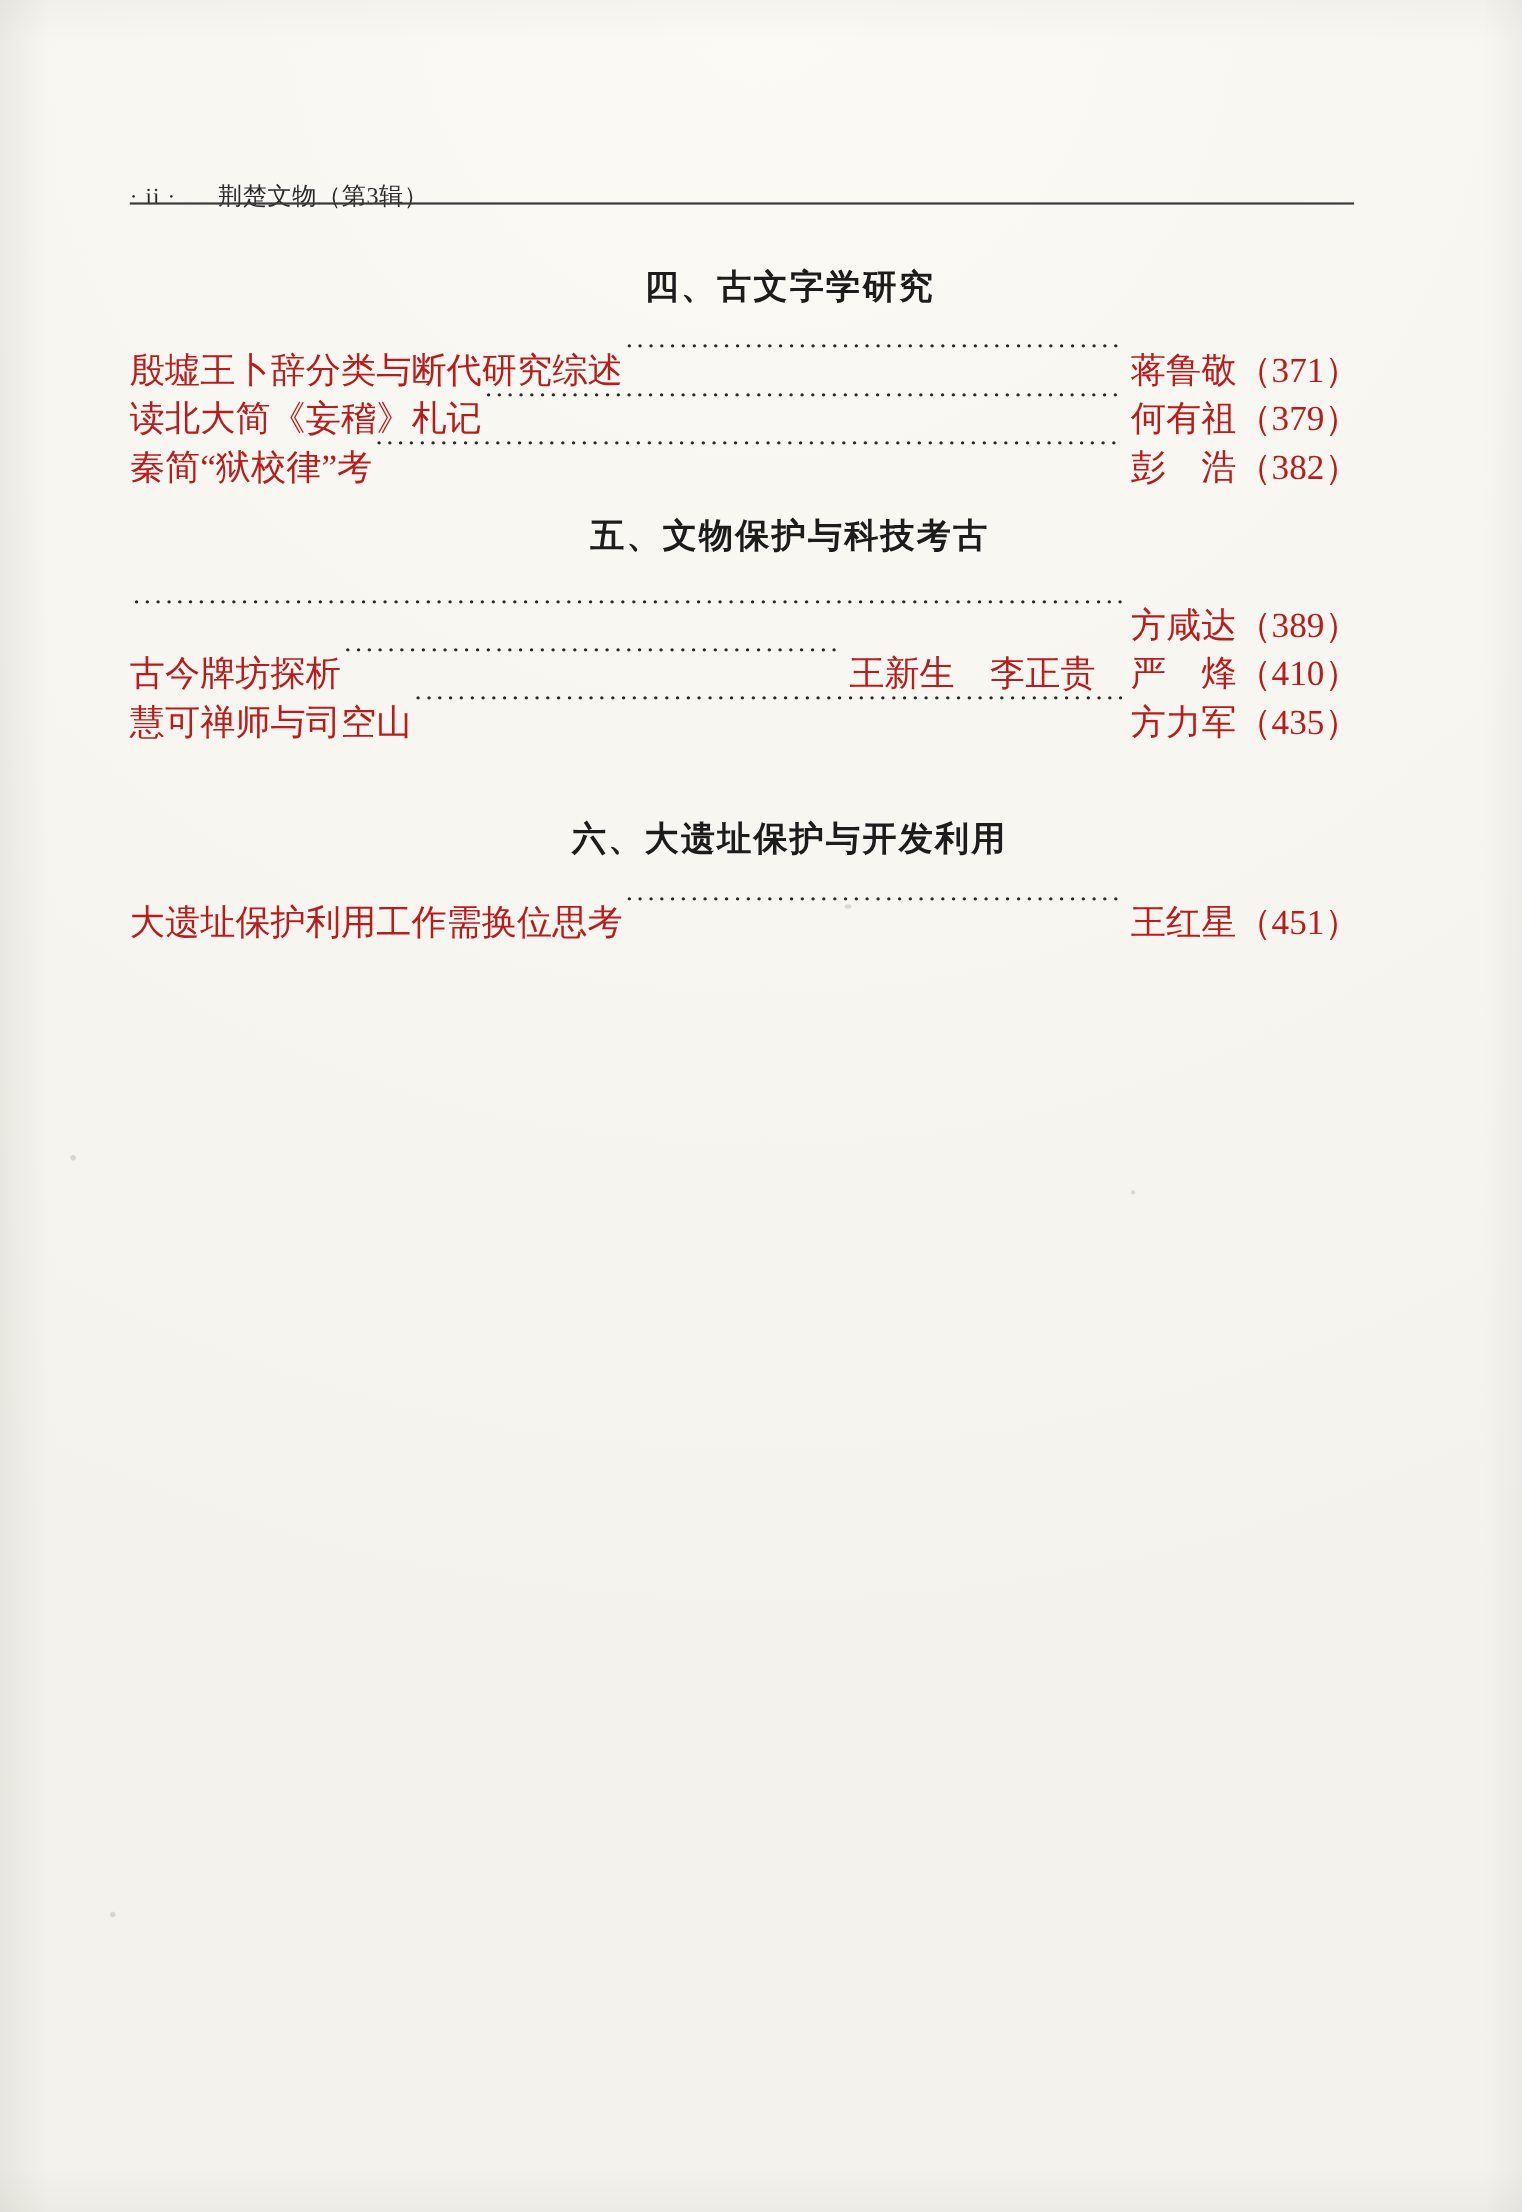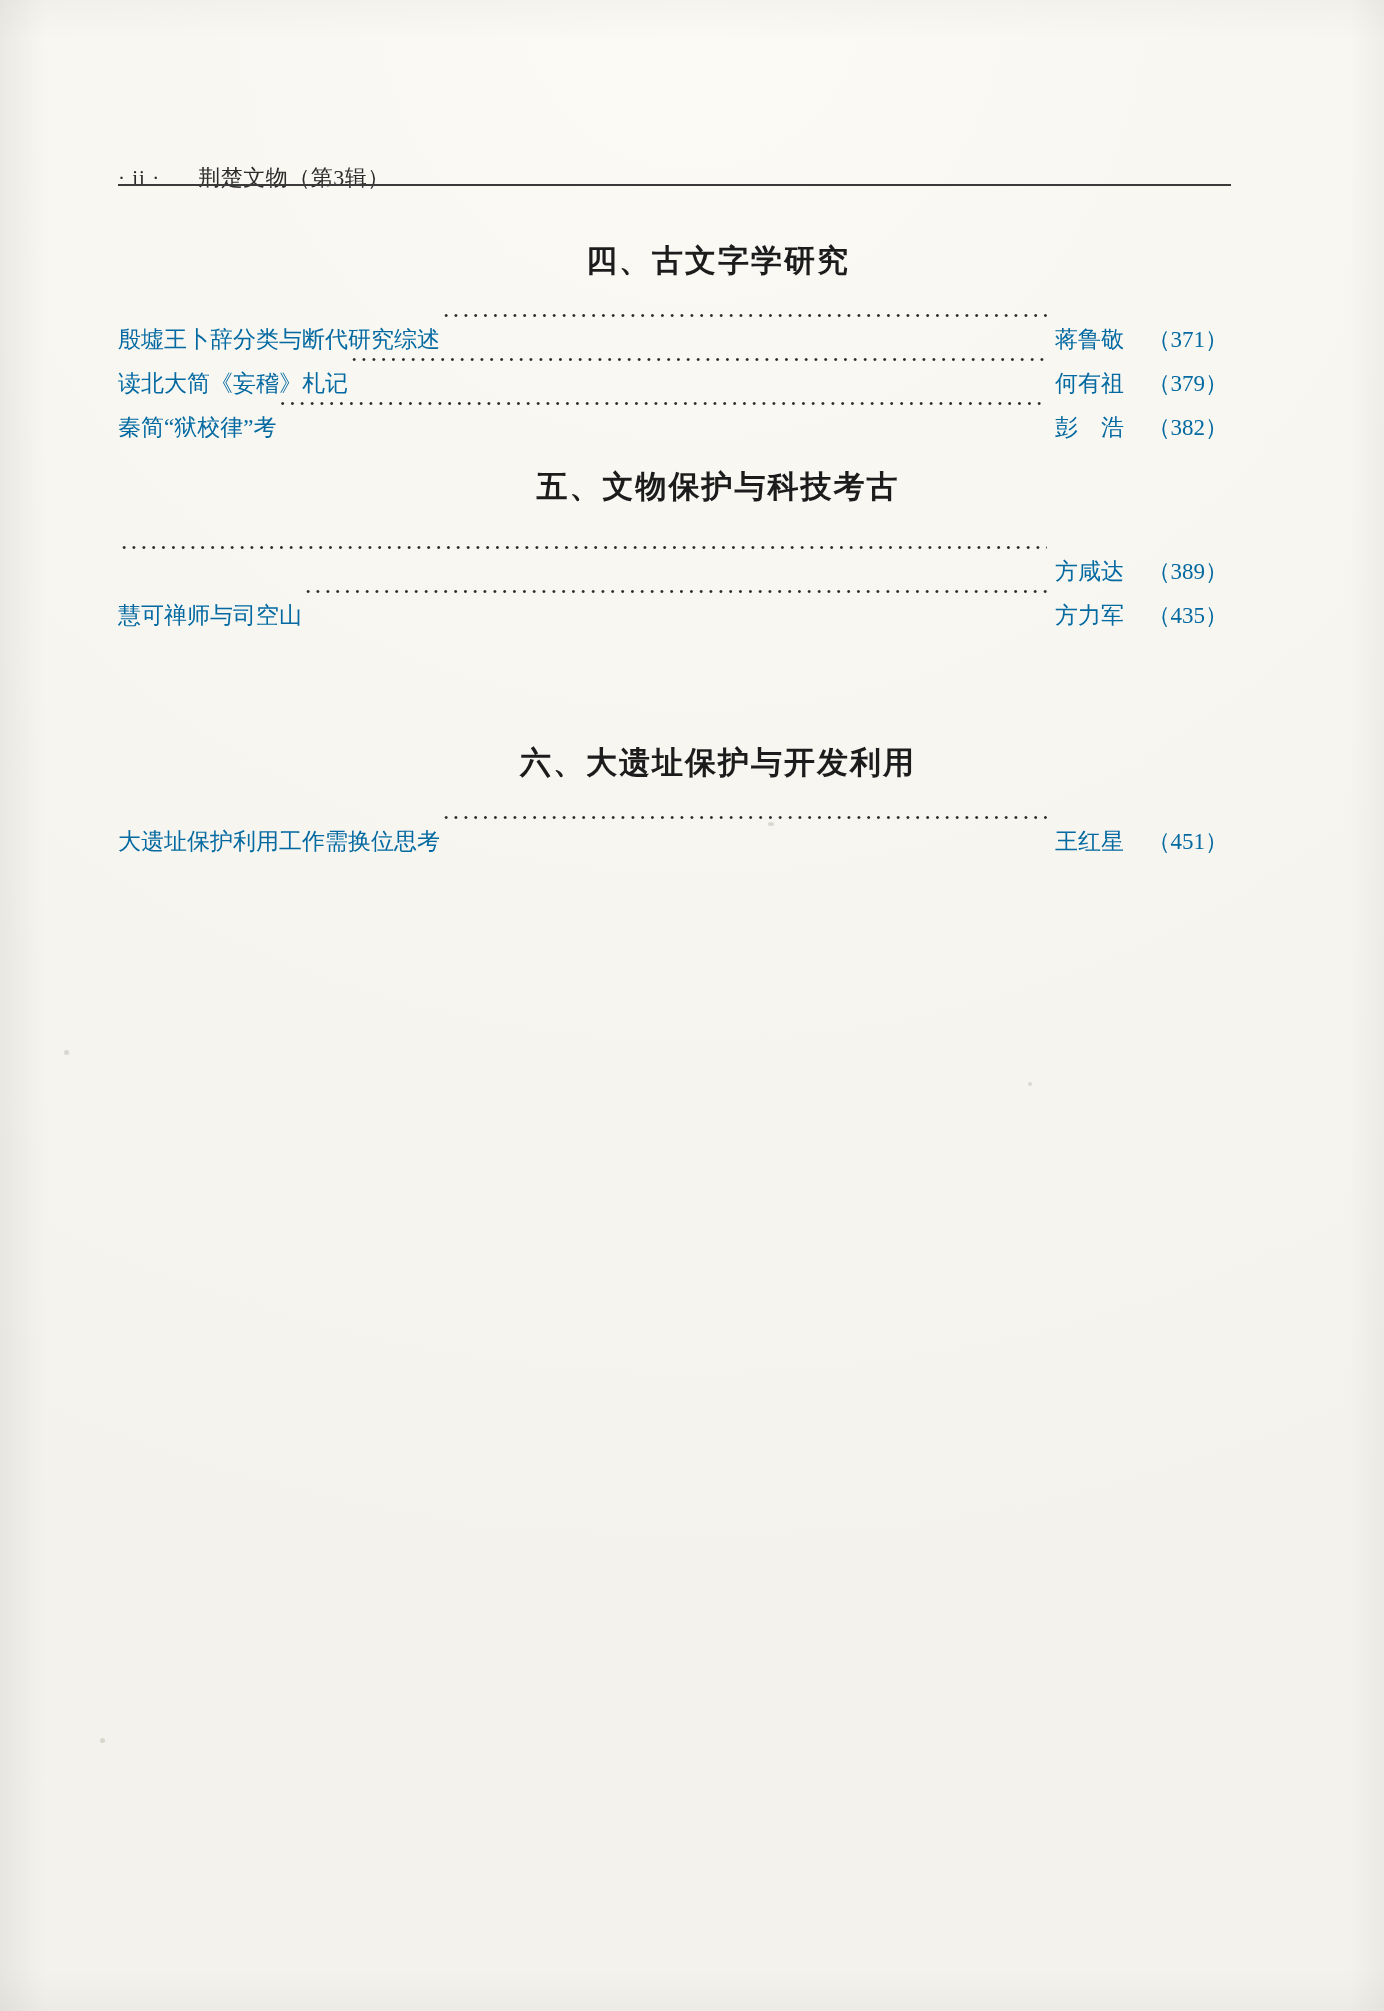--- a/index.html
+++ b/index.html
@@ -90,22 +90,22 @@
   .toc-group { position: absolute; left: 118px; width: 1110px; }
   .g1 { top: 303px; }
   .g2 { top: 535px; }
   .g3 { top: 805px; }
 
   .toc-row {
     display: flex;
     align-items: baseline;
     width: 1110px;
     height: 44px;
-    color: #0369a1;
-    font-size: 23px;
+    color: #b91c1c;
+    font-size: 32px;
     line-height: 44px;
     white-space: nowrap;
   }
   .toc-title {
     flex: 0 0 auto;
   }
   .leader {
     flex: 1 1 auto;
     overflow: hidden;
     margin: 0 2px 0 2px;
@@ -183,20 +183,26 @@
   <div class="section-title sec2">五、文物保护与科技考古</div>
   <div class="toc-group g2">
 
     <div class="toc-row">
       <span class="leader"></span>
       <span class="authors">方咸达</span>
       <span class="pageno">（389）</span>
     </div>
 
 
+    <div class="toc-row">
+      <span class="toc-title">古今牌坊探析</span>
+      <span class="leader"></span>
+      <span class="authors">王新生　李正贵　严　烽</span>
+      <span class="pageno">（410）</span>
+    </div>
 
     <div class="toc-row">
       <span class="toc-title">慧可禅师与司空山</span>
       <span class="leader"></span>
       <span class="authors">方力军</span>
       <span class="pageno">（435）</span>
     </div>
   </div>
 
   <div class="section-title sec3">六、大遗址保护与开发利用</div>

